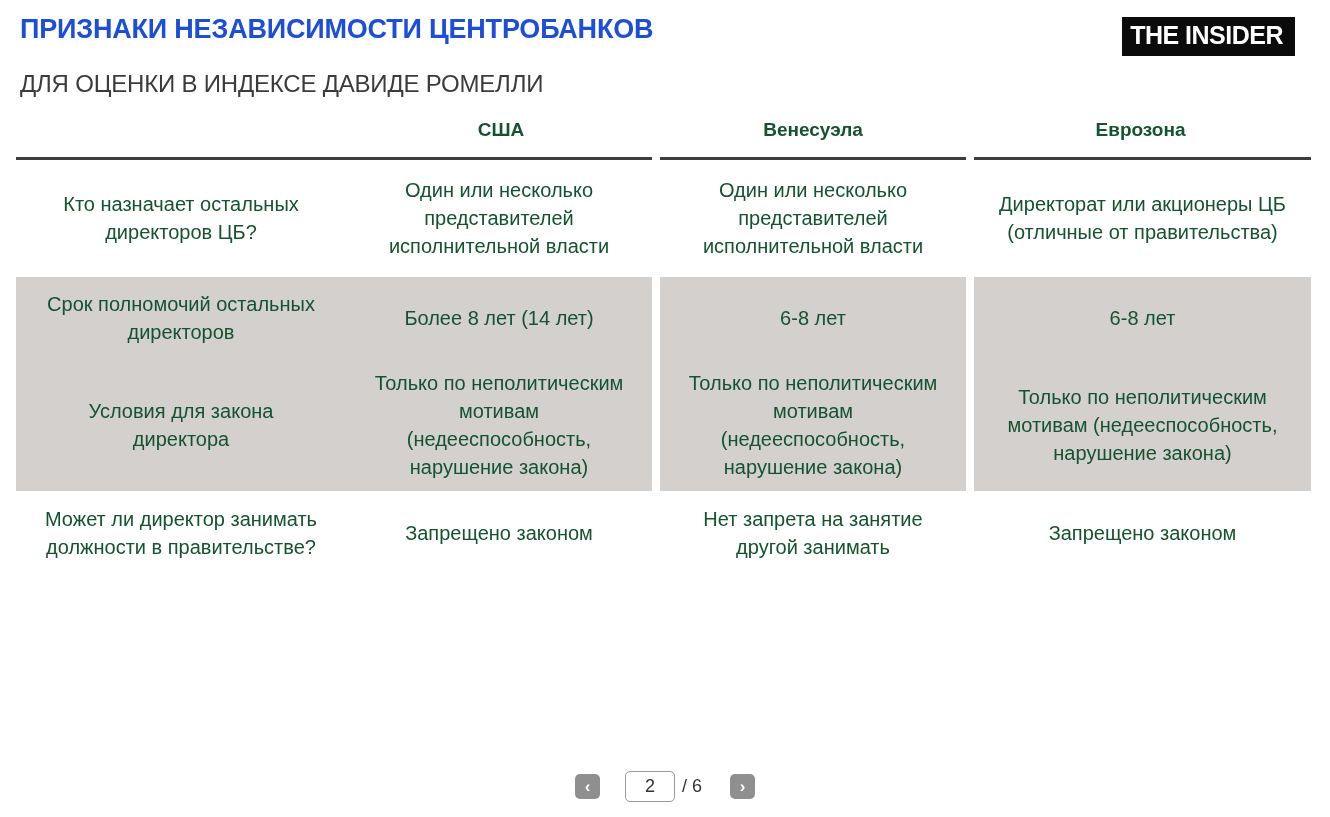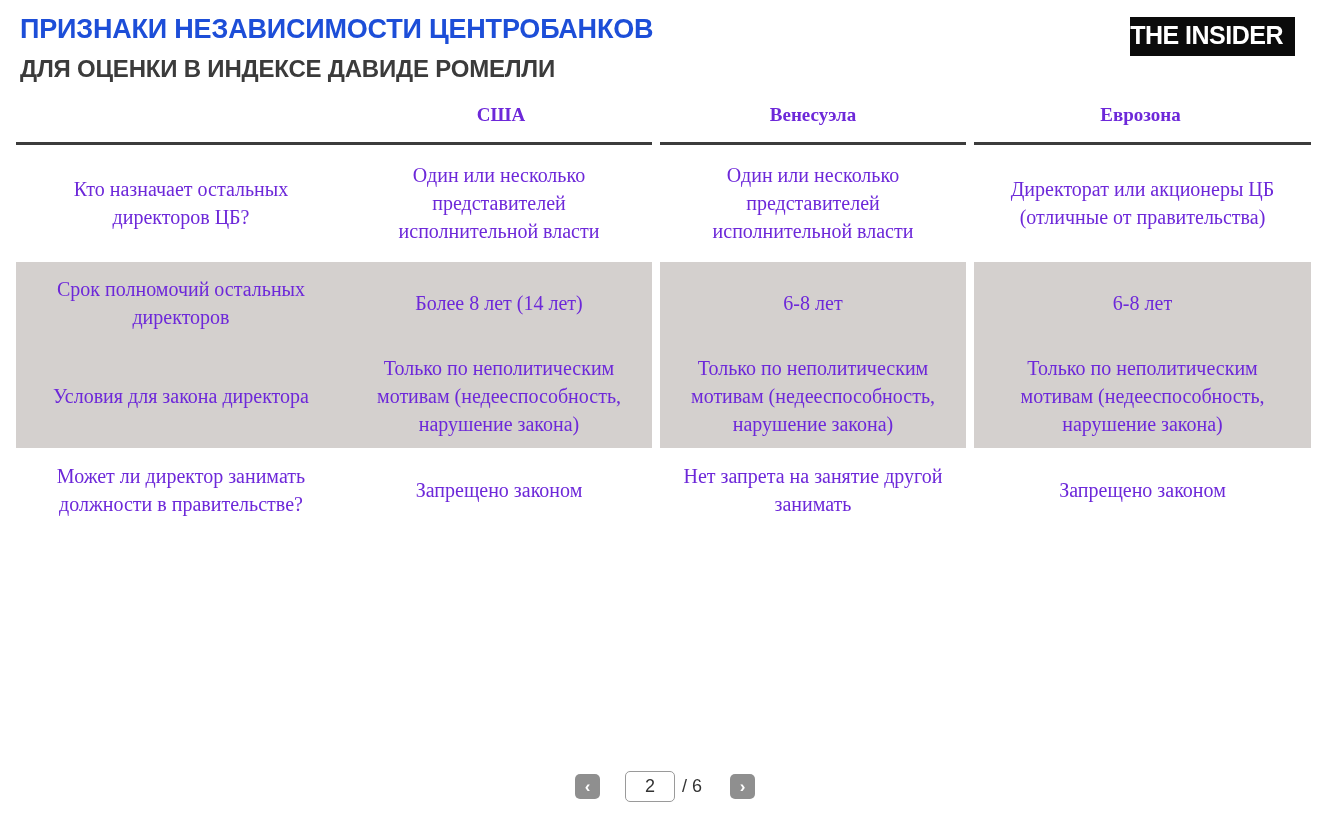--- a/index.html
+++ b/index.html
@@ -10,43 +10,43 @@
   .page-title {
     color: #1d4ed8;
     font-size: 27px;
     font-weight: bold;
     letter-spacing: -0.2px;
     line-height: 1.1;
   }
   .page-subtitle {
     color: #3b3b3b;
     font-size: 24px;
-    font-weight: bold;
+    font-weight: normal;
     letter-spacing: -0.2px;
-    margin-top: 10px;
+    margin-top: 25px;
   }
   .logo {
     position: absolute;
     top: 17px;
     right: 35px;
     background: #0b0b0b;
     color: #ffffff;
     font-weight: bold;
     font-size: 25px;
     letter-spacing: -0.5px;
-    padding: 4px 12px 6px 0;
+    padding: 4px 12px 6px 8px;
   }
 
   .cbi-table {
     margin: 16px 19px 0 16px;
     width: 1295px;
     border-collapse: collapse;
     table-layout: fixed;
-    font-family: Liberation Serif, serif;
-    color: #6d28d9;
+    font-family: Liberation Sans, sans-serif;
+    color: #14532d;
   }
   .cbi-table thead th {
     font-size: 19px;
     font-weight: bold;
     text-align: center;
     vertical-align: middle;
     height: 45px;
     padding-bottom: 10px;
     border-bottom: 3px solid #3c3c3c;
   }

